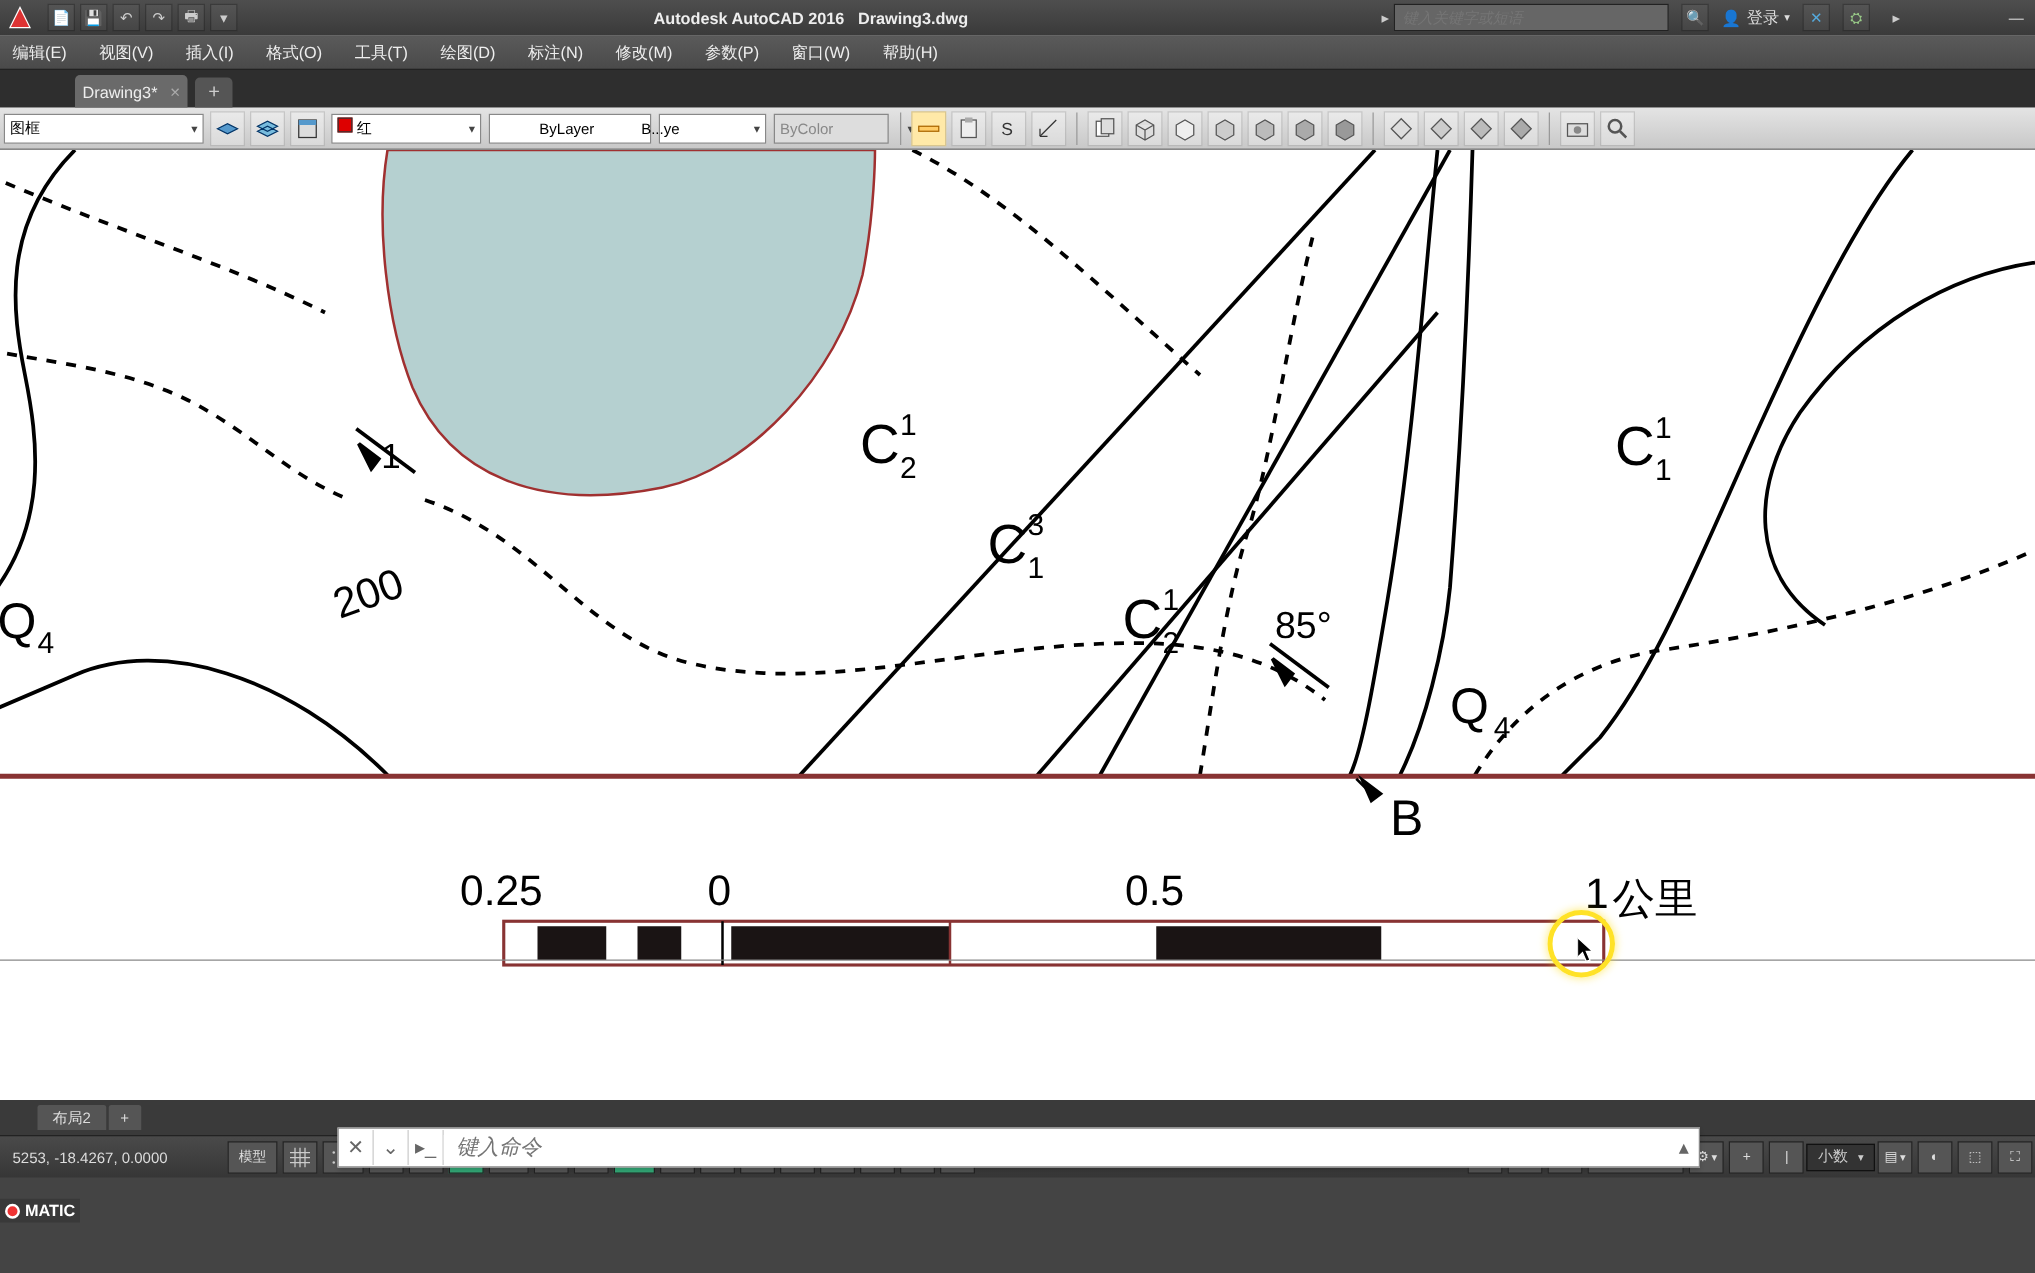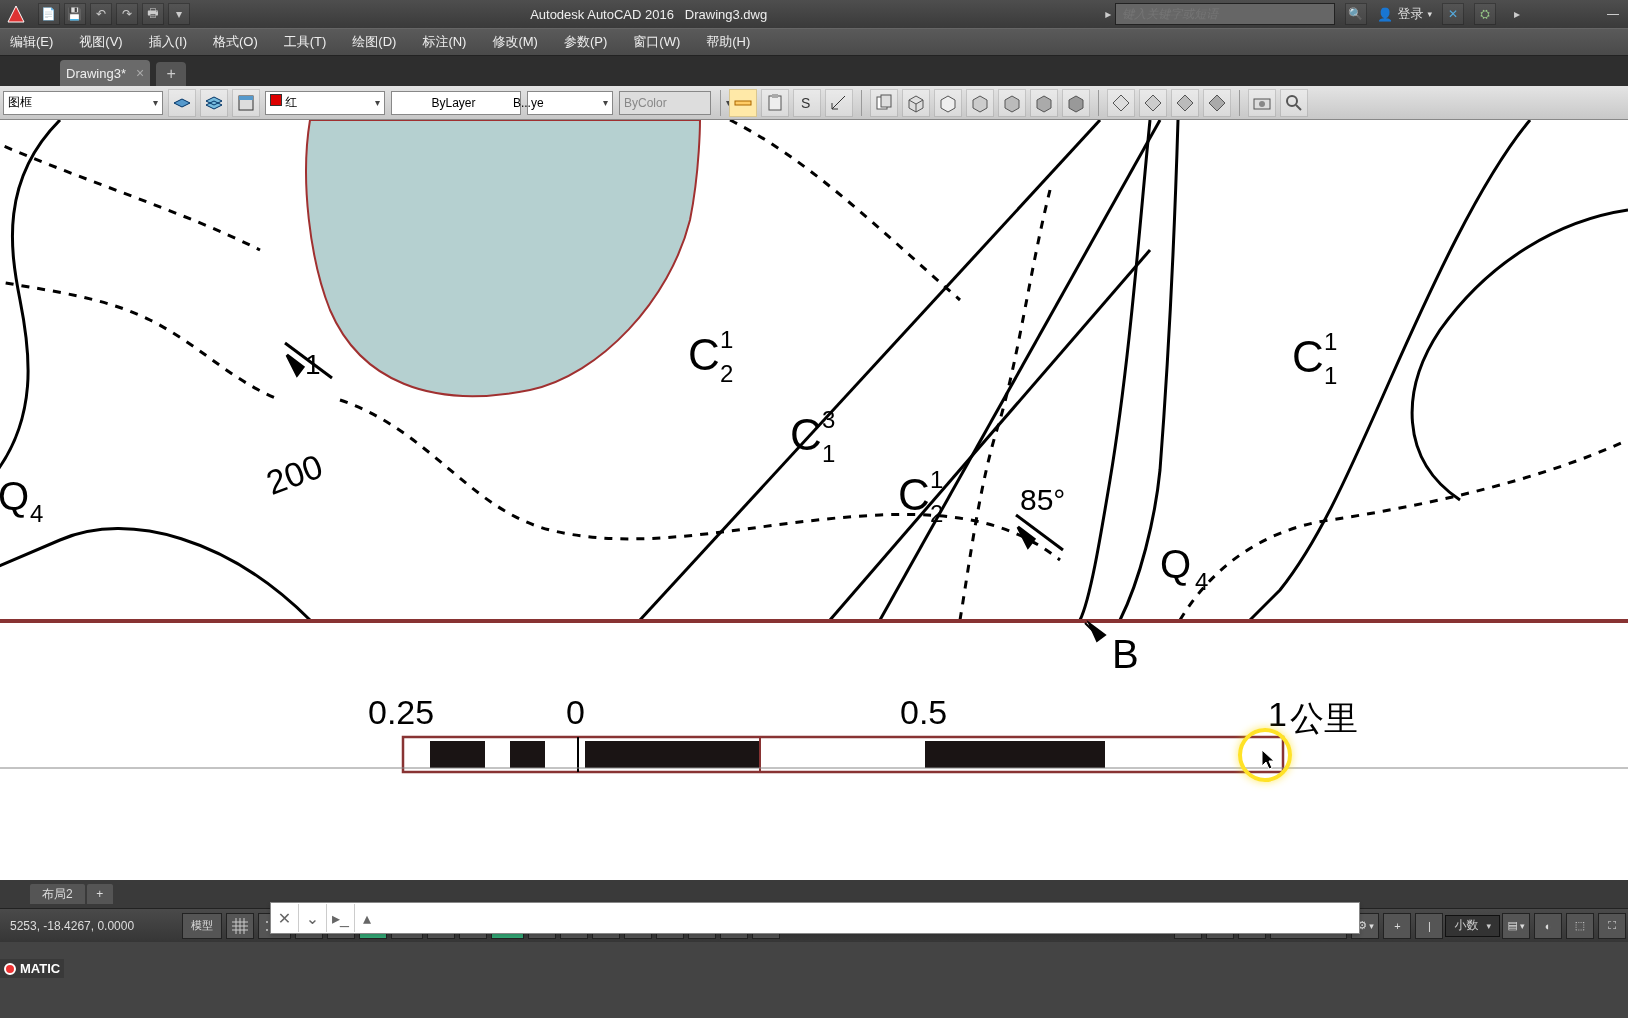--- a/index.html
+++ b/index.html
@@ -3,21 +3,21 @@
 <meta charset="utf-8">
 <style>
 * { margin: 0; padding: 0; box-sizing: border-box; font-family: "Microsoft YaHei", Arial, sans-serif; }
 html, body { width: 1628px; height: 1018px; overflow: hidden; background: #444; }
 
 
 .titlebar { height: 28px; background: linear-gradient(#4e4e4e,#3a3a3a); display: flex; align-items: center; color: #ddd; font-size: 12px; }
 .logo { width: 20px; height: 20px; margin: 0 6px; display: flex; align-items: center; justify-content: center; }
 .qat { display: flex; gap: 4px; align-items: center; padding: 0 6px; }
 .qat .tbtn, .titlebar .tbtn { width: 22px; height: 22px; background: rgba(255,255,255,0.05); border: 1px solid rgba(0,0,0,0.3); display: flex; align-items: center; justify-content: center; cursor: pointer; font-size: 12px; color: #ccc; }
-.title-text { flex: 0 0 auto; margin: 0 auto; color: #eee; font-size: 13px; padding: 0 40px; }
+.title-text { flex: 0 0 auto; margin: 0 auto; color: #eee; font-size: 13px; padding: 0 40px; font-weight: bold; }
 .title-spacer { flex: 1; }
 .searchbox { width: 220px; height: 22px; background: #666; border: 1px solid #222; display: flex; align-items: center; }
 .searchbox input { flex: 1; background: transparent; border: none; color: #ccc; font-style: italic; font-size: 12px; padding: 0 6px; outline: none; }
 .title-right { display: flex; gap: 10px; align-items: center; padding: 0 10px; }
 .login { color: #ddd; font-size: 13px; cursor: pointer; display: flex; align-items: center; gap: 4px; }
 .winbtn { width: 30px; height: 20px; display: flex; align-items: center; justify-content: center; color: #ddd; cursor: pointer; }
 
 
 .menubar { height: 28px; background: linear-gradient(#5a5a5a,#4a4a4a); display: flex; align-items: center; color: #eee; font-size: 13px; padding: 0 4px; gap: 14px; border-top: 1px solid #666; border-bottom: 1px solid #222; }
 .menubar span { cursor: pointer; padding: 2px 6px; }
@@ -346,20 +346,21 @@
 
 <div class="matic">
   <span class="rec"></span>
   <span>MATIC</span>
 </div>
 
 <div class="cmdline">
   <div class="cbtn">✕</div>
   <div class="cbtn">⌄</div>
   <div class="cbtn">▸_</div>
+  <input placeholder="键入命令" style="">
   <div class="expand">▴</div>
 </div>
 
 <div class="layout-tabs">
   <div style="width:30px;"></div>
   <div class="ltab">布局2</div>
   <div class="ltab add">+</div>
 </div>
 
 <div class="statusbar">

